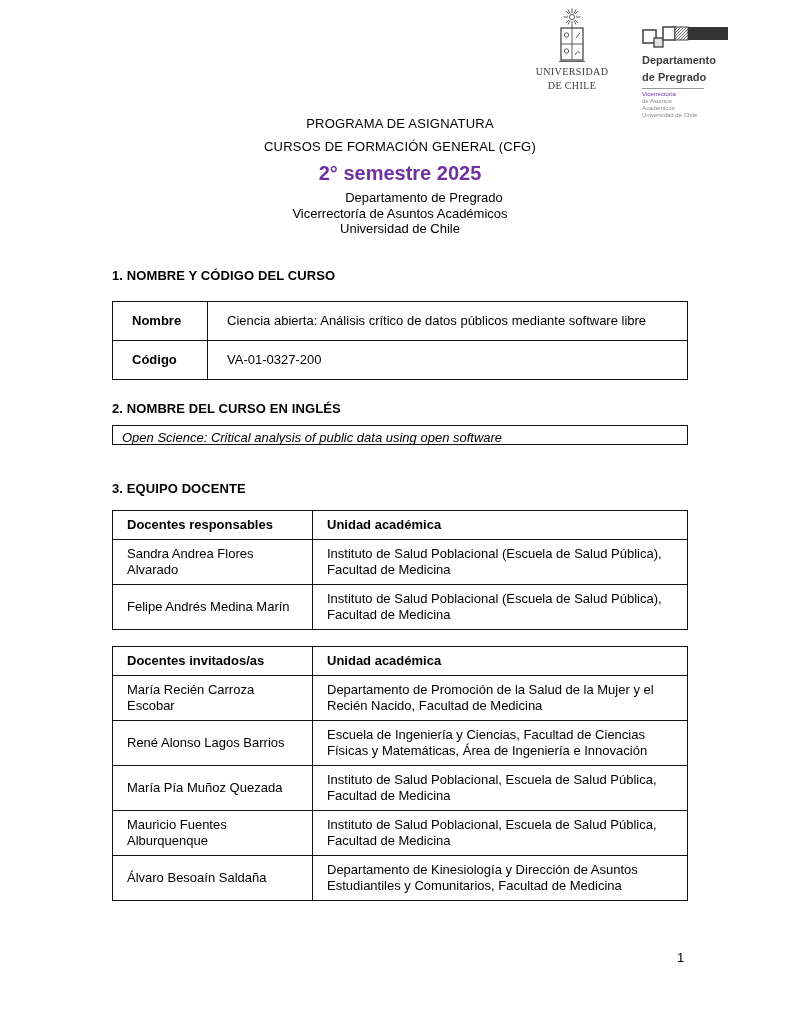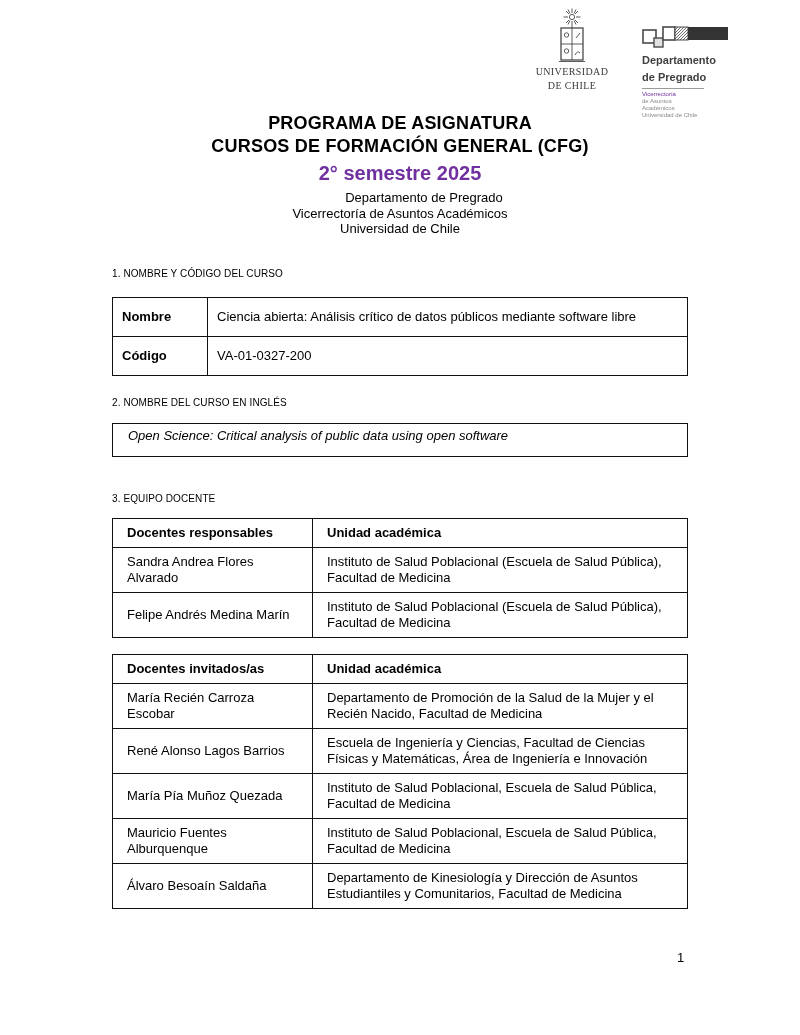--- a/index.html
+++ b/index.html
@@ -16,40 +16,40 @@
                  color:#3a3a3a; letter-spacing:0.4px; margin-top:2px; }
   .pregrado-logo { position:absolute; left:642px; top:24px; width:92px; }
   .pregrado-mark { display:block; }
   .pregrado-title { font-size:11px; font-weight:bold; color:#3f3f3f; line-height:13px; margin-top:4px; }
   .pregrado-sub { margin-top:4px; border-top:1px solid #9a9a9a; padding-top:2px; width:62px; }
   .pregrado-sub .l1 { font-size:6px; line-height:7px; color:#7030A0; }
   .pregrado-sub .l2, .pregrado-sub .l3 { font-size:6px; line-height:7px; color:#8a8a8a; }
 
   
   .title-block { position:absolute; top:112px; left:0; right:0; text-align:center; }
-  .title-main { font-size:18px; font-weight:bold; line-height:23px; letter-spacing:0.2px; }
+  .title-main { font-size:13px; font-weight:normal; line-height:23px; letter-spacing:0.2px; }
   .title-sem  { font-size:20px; font-weight:bold; line-height:26px; margin-top:2px; }
   .title-sub  { font-size:13px; line-height:15.5px; }
   .title-sub-first { margin-top:4px;padding-left:48px; }
 
   
   .content { position:absolute; top:268px; left:112px; width:576px; }
-  .sec-heading { font-size:10px; font-weight:normal; letter-spacing:0.1px; }
+  .sec-heading { font-size:13px; font-weight:bold; letter-spacing:0.1px; }
   table { border-collapse:collapse; width:576px; table-layout:fixed; }
   td, th { border:1.5px solid #111; font-size:13px; line-height:16px;
            padding:6px 14px; text-align:left; vertical-align:middle; font-weight:normal; }
   th { font-weight:bold; background:#fff; }
   .t1 { margin-top:18px; }
-  .t1 td { padding:11px 9px; }
+  .t1 td { padding:11px 19px; }
   .t1 .label-col { width:95px; font-weight:bold; }
   .t1 .value { white-space:nowrap; }
   .s2-heading { margin-top:21px; }
-  .english-box { margin-top:15px; border:1.5px solid #111; height:34px;
+  .english-box { margin-top:9px; border:1.5px solid #111; height:20px;
                  font-size:13px; font-style:italic; line-height:24px;
-                 padding-left:15px; white-space:nowrap; }
+                 padding-left:9px; white-space:nowrap; }
   .s3-heading { margin-top:36px; }
   .t3 { margin-top:14px; }
   .t3 .name-col { width:200px; }
   .t3b { margin-top:16px; }
   .page-number { position:absolute; top:950px; left:677px; font-size:13px; }
 </style>
 </head>
 <body>
 
 <div class="uchile-logo">

